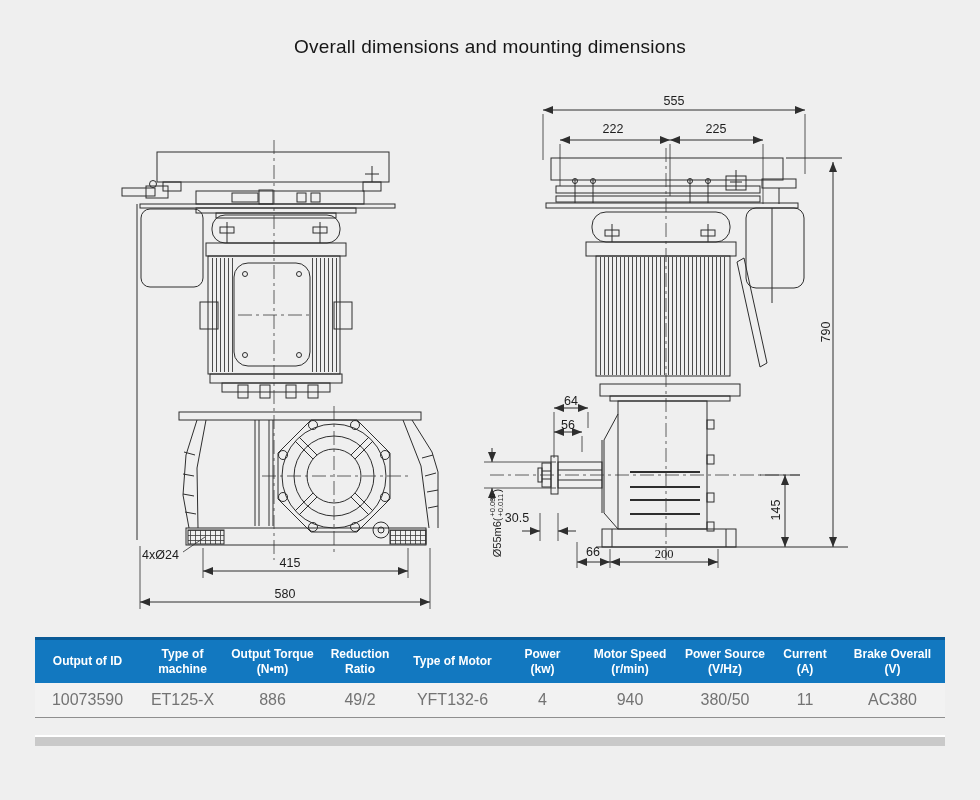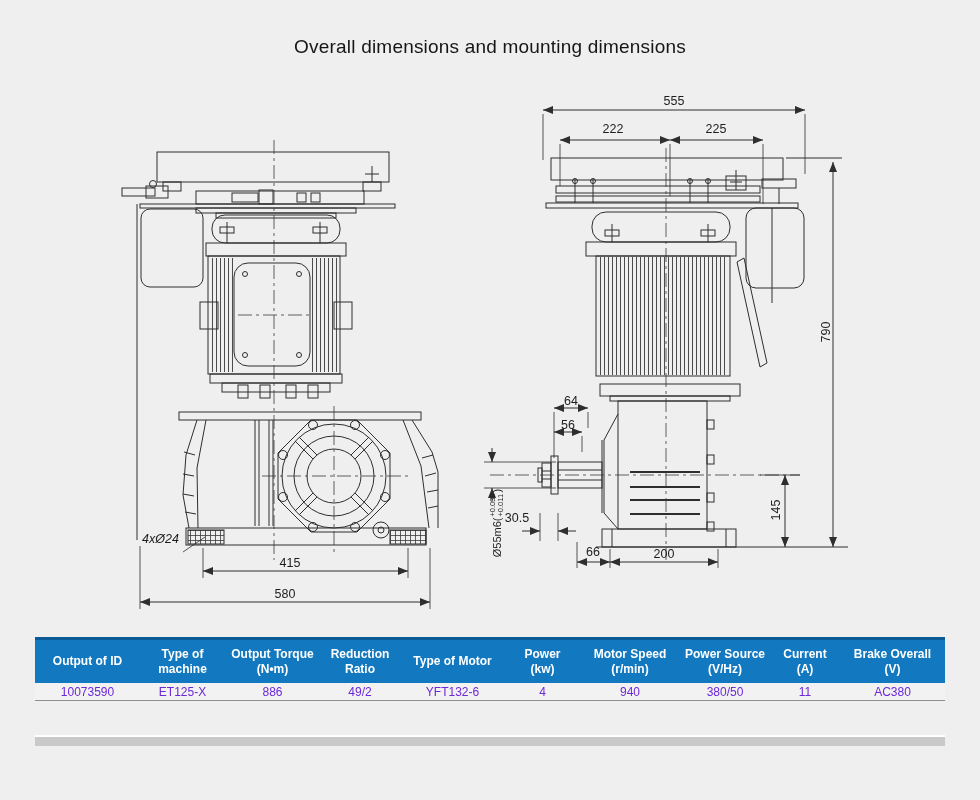--- a/index.html
+++ b/index.html
@@ -10,21 +10,21 @@
   .ext{stroke:#2e2e2e;stroke-width:.8;}
   .dl{stroke:#2e2e2e;stroke-width:1;}
   .dim{position:absolute;font-size:12.5px;color:#1d1d1d;white-space:nowrap;transform:translateX(-50%);}
   .dim-l{position:absolute;font-size:12.5px;color:#1d1d1d;white-space:nowrap;}
   .dim-rot{position:absolute;font-size:12.5px;color:#1d1d1d;white-space:nowrap;transform:translate(-50%,-50%) rotate(-90deg);}
   .shaft-label{position:absolute;display:flex;align-items:center;font-size:11px;color:#1d1d1d;white-space:nowrap;transform:translate(-50%,-50%) rotate(-90deg);}
   .tol{display:inline-flex;flex-direction:column;font-size:7.5px;line-height:1.05;margin:0 1px;}
   .paren{font-size:11px;}
   table.spec{position:absolute;left:35px;top:637px;width:910px;border-collapse:collapse;table-layout:fixed;}
   table.spec thead th{background:#1278c0;color:#ffffff;font-size:12px;font-weight:bold;text-align:center;vertical-align:middle;height:43px;padding:0 2px;white-space:pre-line;line-height:1.25;border-top:3px solid #0a5a96;}
-  table.spec tbody td{background:#f2f2f2;color:#6d28d9;font-size:12px;text-align:center;height:15px;padding:1px 2px;border-bottom:1px solid #8f8f8f;}
+  table.spec tbody td{background:#f2f2f2;color:#737373;font-size:16px;text-align:center;height:15px;padding:8px 2px;border-bottom:1px solid #8f8f8f;}
   .footer-bar{position:absolute;left:35px;top:735px;width:910px;height:9px;background:#c9c9c9;border-top:2px solid #ffffff;}
 </style>
 </head>
 <body>
 
 <div class="canvas">
 
   <div class="title">Overall dimensions and mounting dimensions</div>
 
   <svg class="drawing" width="980" height="630" viewBox="0 0 980 630">
@@ -248,32 +248,32 @@
       <line class="dl" x1="577" y1="562" x2="610" y2="562" marker-start="url(#arw)" marker-end="url(#arw)"></line>
       <line class="dl" x1="610" y1="562" x2="718" y2="562" marker-start="url(#arw)" marker-end="url(#arw)"></line>
 
       <line class="ext" x1="760" y1="475" x2="800" y2="475"></line>
       <line class="dl" x1="785" y1="475" x2="785" y2="547" marker-start="url(#arw)" marker-end="url(#arw)"></line>
 
       <line class="dl" x1="833" y1="162" x2="833" y2="547" marker-start="url(#arw)" marker-end="url(#arw)"></line>
     </g>
   </svg>
 
-  <span class="dim-l" style="left:142px;top:532px;font-style:italic;">4xØ24</span>
+  <span class="dim-l" style="left:142px;top:548px;">4xØ24</span>
   <span class="dim" style="left:290px;top:556px;">415</span>
   <span class="dim" style="left:285px;top:587px;">580</span>
 
   <span class="dim" style="left:674px;top:94px;text-align:center;">555</span>
   <span class="dim" style="left:613px;top:122px;">222</span>
   <span class="dim" style="left:716px;top:122px;">225</span>
   <span class="dim" style="left:571px;top:394px;">64</span>
   <span class="dim" style="left:568px;top:418px;">56</span>
   <span class="dim" style="left:517px;top:511px;">30.5</span>
   <span class="dim" style="left:593px;top:545px;">66</span>
-  <span class="dim" style="left:664px;top:547px;">200</span>
+  <span class="dim" style="left:664px;top:547px;font-family:Liberation Serif, serif;">200</span>
   <span class="dim-rot" style="left:776px;top:510px;">145</span>
   <span class="dim-rot" style="left:826px;top:332px;">790</span>
 
   <span class="shaft-label" style="left:497px;top:523px;">
     <span>Ø55m6</span>
       <span class="paren">(</span>
       <span class="tol">
         <span>+0.030</span>
         <span>+0.011</span>
       </span>

